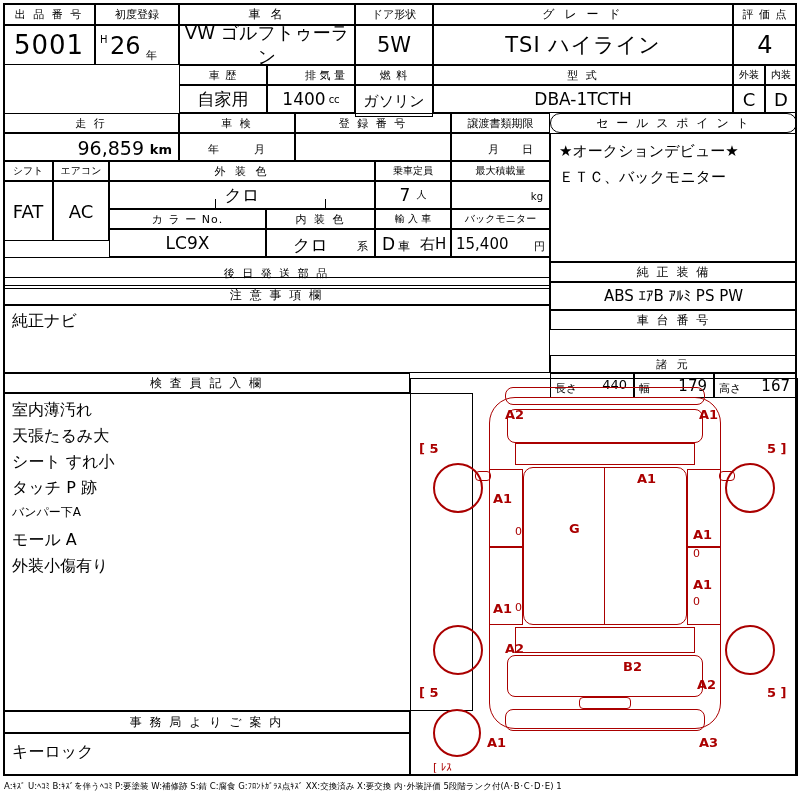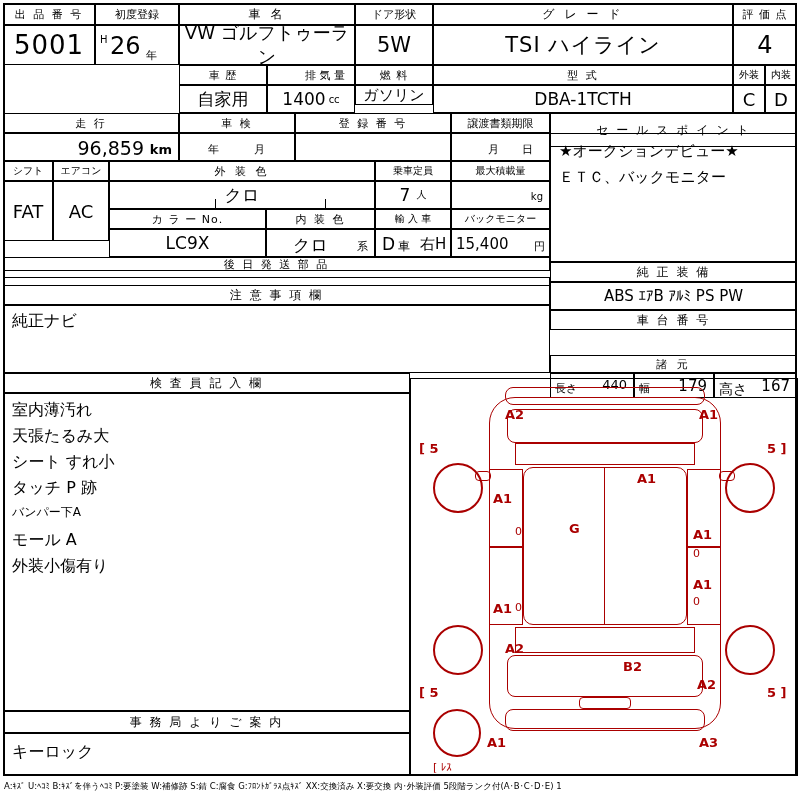--- a/index.html
+++ b/index.html
@@ -76,21 +76,21 @@
     <span class="t17">自家用</span>
   </div>
 
   <div class="bx ctr t11" style="left:267px;top:65px;width:88px;height:20px;padding-left:28px;">排 気 量</div>
   <div class="bx ctr" style="left:267px;top:85px;width:88px;height:28px;">
     <span class="t17">1400</span>
       <span class="unit" style="margin-left:3px;">cc</span>
   </div>
 
   <div class="bx ctr t11 sp1" style="left:355px;top:65px;width:78px;height:20px;">燃 料</div>
-  <div class="bx ctr" style="left:355px;top:85px;width:78px;height:20px;">
+  <div class="bx ctr" style="left:355px;top:85px;width:78px;height:32px;">
     <span class="t15">ガソリン</span>
   </div>
 
   <div class="bx ctr t11 sp2" style="left:433px;top:65px;width:300px;height:20px;">型 式</div>
   <div class="bx ctr" style="left:433px;top:85px;width:300px;height:28px;">
     <span class="t17">DBA-1TCTH</span>
   </div>
 
   <div class="bx ctr t10" style="left:733px;top:65px;width:32px;height:20px;">外装</div>
   <div class="bx ctr t10" style="left:765px;top:65px;width:32px;height:20px;">内装</div>
@@ -117,21 +117,21 @@
   <div class="bx ctr" style="left:295px;top:133px;width:156px;height:28px;">
     <span class="t14"></span>
   </div>
 
   <div class="bx ctr t11" style="left:451px;top:113px;width:99px;height:20px;">譲渡書類期限</div>
   <div class="bx" style="left:451px;top:133px;width:99px;height:28px;">
     <div style="position:absolute;left:36px;top:8px;font-size:11px;">月</div>
     <div style="position:absolute;left:70px;top:8px;font-size:11px;">日</div>
   </div>
 
-  <div class="bx ctr t12 sp2" style="left:550px;top:113px;width:247px;height:34px;">セ ー ル ス ポ イ ン ト</div>
+  <div class="bx ctr t12 sp2" style="left:550px;top:113px;width:247px;height:20px;border-radius:10px;">セ ー ル ス ポ イ ン ト</div>
   <div class="bx" style="left:550px;top:133px;width:247px;height:129px;">
     <div style="position:absolute;left:8px;top:8px;font-size:15px;">★オークションデビュー★</div>
     <div style="position:absolute;left:8px;top:34px;font-size:15px;">ＥＴＣ、バックモニター</div>
   </div>
 
   <div class="bx ctr t10" style="left:3px;top:161px;width:50px;height:20px;">シフト</div>
   <div class="bx ctr t10" style="left:53px;top:161px;width:56px;height:20px;">エアコン</div>
   <div class="bx ctr t11 sp3" style="left:109px;top:161px;width:266px;height:20px;">外 装 色</div>
   <div class="bx ctr t10" style="left:375px;top:161px;width:76px;height:20px;">乗車定員</div>
   <div class="bx ctr t10" style="left:451px;top:161px;width:99px;height:20px;">最大積載量</div>
@@ -173,21 +173,21 @@
   <div class="bx" style="left:375px;top:229px;width:76px;height:28px;">
     <div style="position:absolute;left:6px;top:4px;font-size:17px;">D</div>
     <div style="position:absolute;left:22px;top:8px;font-size:12px;">車</div>
     <div style="position:absolute;left:44px;top:5px;font-size:15px;">右H</div>
   </div>
   <div class="bx" style="left:451px;top:229px;width:99px;height:28px;">
     <div style="position:absolute;left:4px;top:5px;font-size:15px;">15,400</div>
     <div style="position:absolute;right:4px;top:9px;font-size:11px;">円</div>
   </div>
 
-  <div class="bx ctr t11 sp2" style="left:3px;top:257px;width:547px;height:14px;">後 日 発 送 部 品</div>
+  <div class="bx ctr t11 sp2" style="left:3px;top:257px;width:547px;height:32px;">後 日 発 送 部 品</div>
   <div class="bx" style="left:3px;top:277px;width:547px;height:28px;"></div>
 
   <div class="bx ctr t12 sp2" style="left:550px;top:262px;width:247px;height:20px;">純 正 装 備</div>
   <div class="bx ctr" style="left:550px;top:282px;width:247px;height:28px;">
     <span class="t15">ABS ｴｱB ｱﾙﾐ PS PW</span>
   </div>
 
   <div class="bx ctr t12 sp2" style="left:3px;top:285px;width:547px;height:20px;">注 意 事 項 欄</div>
   <div class="bx" style="left:3px;top:305px;width:547px;height:68px;">
     <div style="position:absolute;left:8px;top:5px;font-size:16px;">純正ナビ</div>
@@ -197,26 +197,26 @@
   <div class="bx ctr t11 sp3" style="left:550px;top:355px;width:247px;height:18px;">諸 元</div>
   <div class="bx" style="left:550px;top:373px;width:84px;height:25px;">
     <div style="position:absolute;left:4px;top:7px;font-size:11px;">長さ</div>
     <div style="position:absolute;right:6px;top:3px;font-size:13px;">440</div>
   </div>
   <div class="bx" style="left:634px;top:373px;width:80px;height:25px;">
     <div style="position:absolute;left:4px;top:7px;font-size:11px;">幅</div>
     <div style="position:absolute;right:6px;top:3px;font-size:15px;">179</div>
   </div>
   <div class="bx" style="left:714px;top:373px;width:83px;height:25px;">
-    <div style="position:absolute;left:4px;top:7px;font-size:14px;">高さ</div>
+    <div style="position:absolute;left:4px;top:7px;font-size:11px;">高さ</div>
     <div style="position:absolute;right:6px;top:3px;font-size:15px;">167</div>
   </div>
 
   <div class="bx ctr t12 sp2" style="left:3px;top:373px;width:407px;height:20px;">検 査 員 記 入 欄</div>
-  <div class="bx" style="left:3px;top:393px;width:407px;height:318px;">
+  <div class="bx" style="left:3px;top:393px;width:470px;height:318px;">
     <div style="position:absolute;left:8px;top:6px;font-size:16px;">室内薄汚れ</div>
     <div style="position:absolute;left:8px;top:32px;font-size:16px;">天張たるみ大</div>
     <div style="position:absolute;left:8px;top:58px;font-size:16px;">シート すれ小</div>
     <div style="position:absolute;left:8px;top:84px;font-size:16px;">タッチ P 跡</div>
     <div style="position:absolute;left:8px;top:110px;font-size:12px;">バンパー下A</div>
     <div style="position:absolute;left:8px;top:136px;font-size:16px;">モール A</div>
     <div style="position:absolute;left:8px;top:162px;font-size:16px;">外装小傷有り</div>
   </div>
 
   <div class="bx ctr t12 sp2" style="left:3px;top:711px;width:407px;height:22px;">事 務 局 よ り ご 案 内</div>

